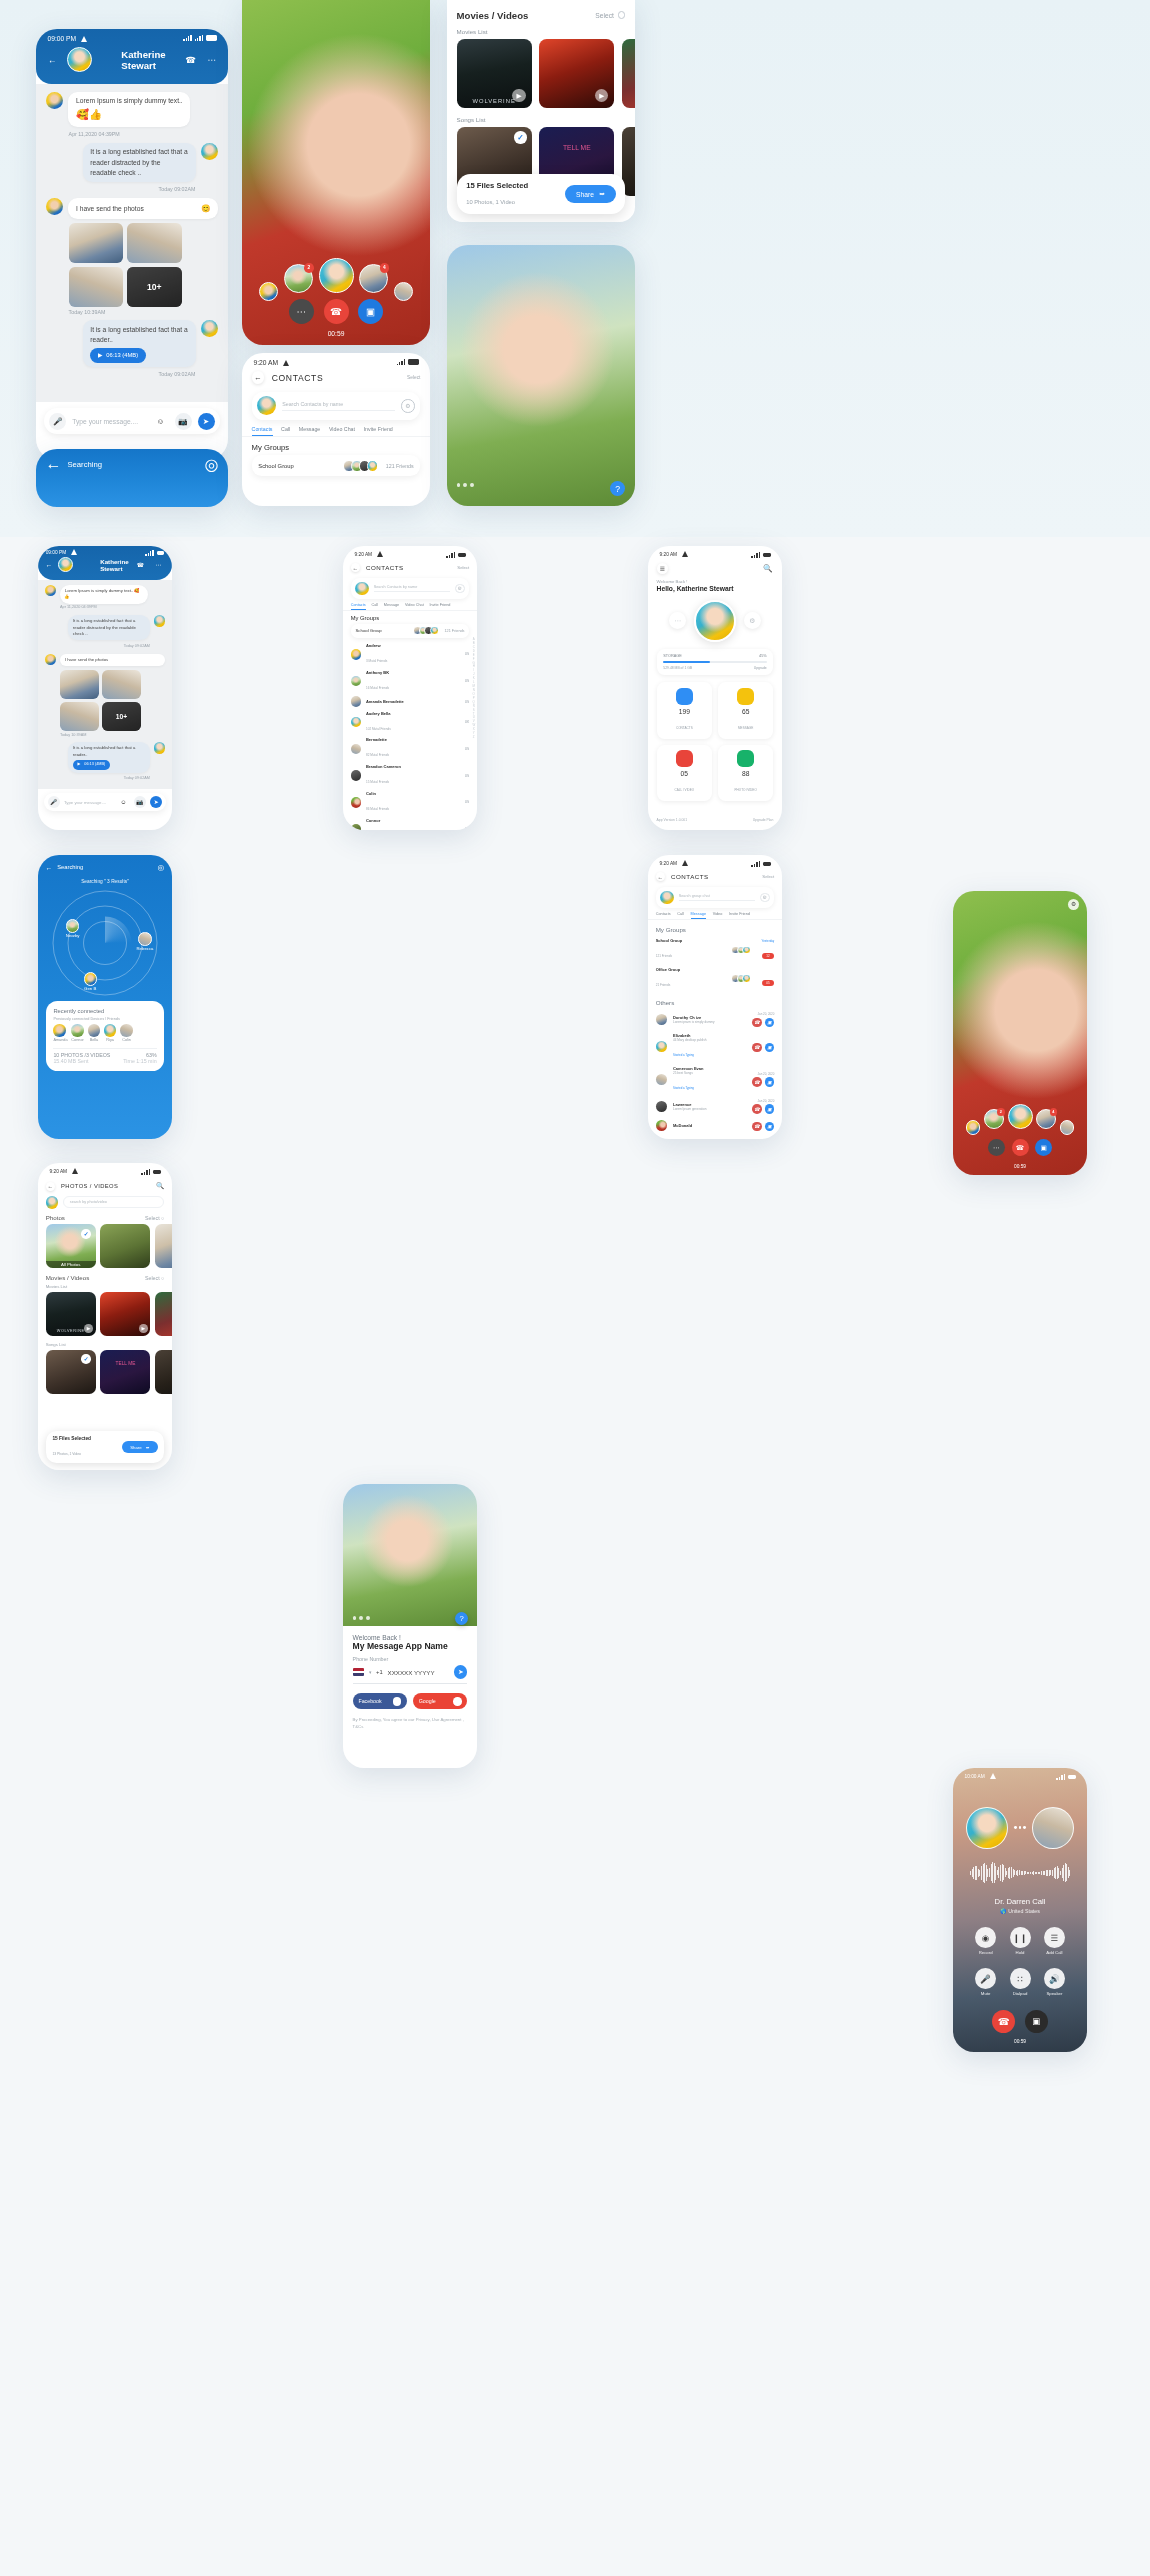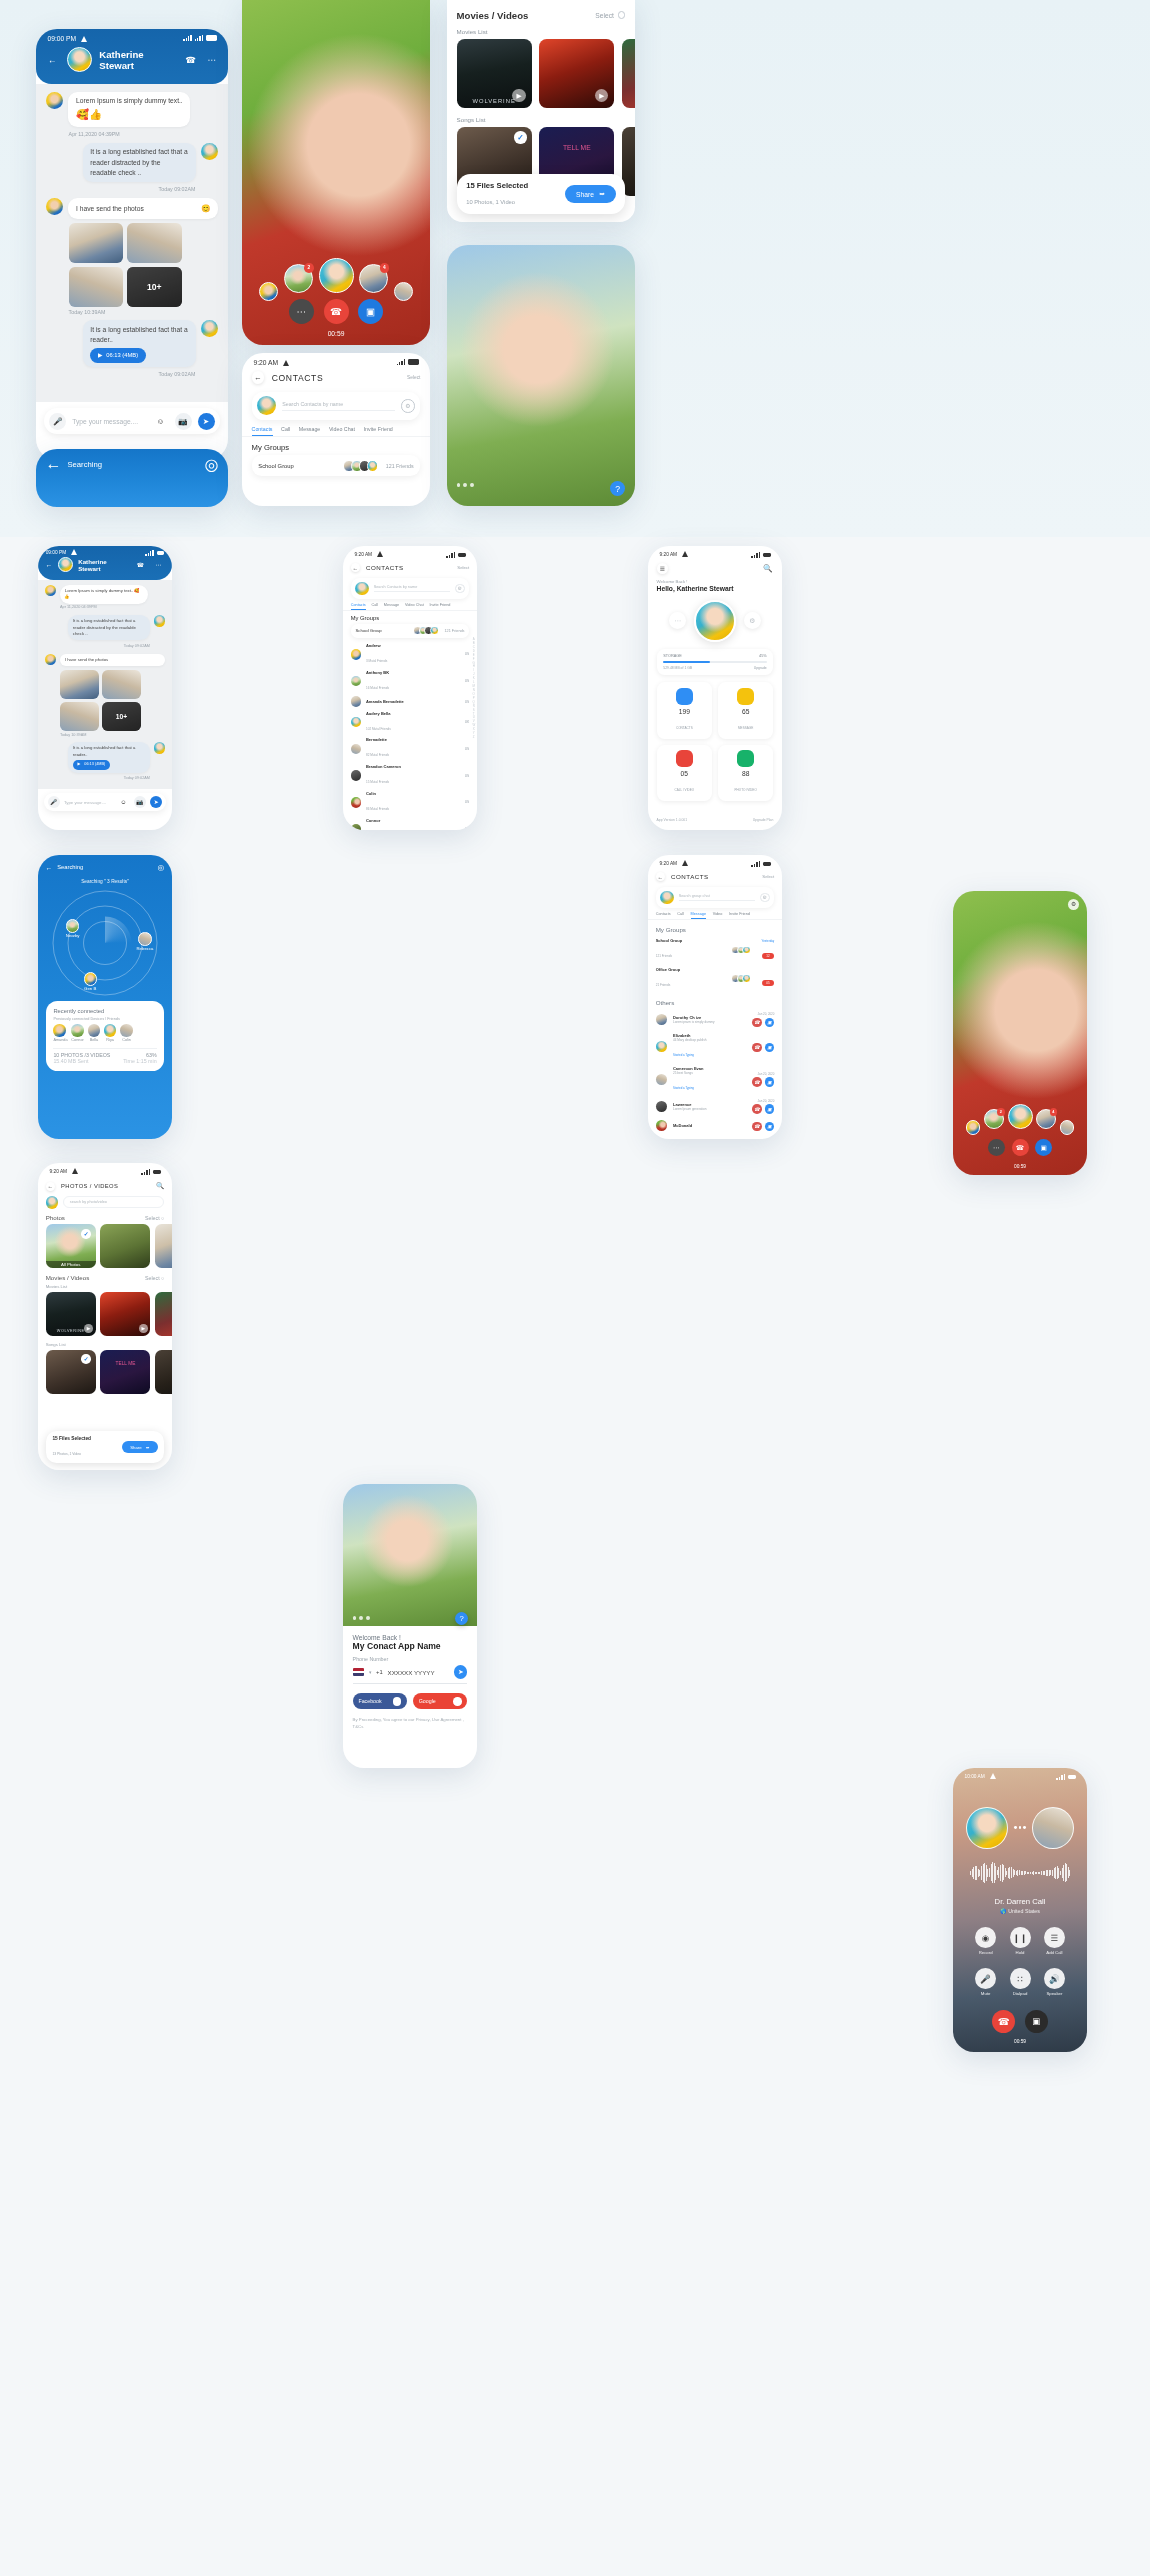--- a/index.html
+++ b/index.html
@@ -56,21 +56,21 @@
   .ph-lizard { background:linear-gradient(160deg,#8aa356 0%,#5d7435 55%,#2f3d1b 100%); }
   .ph-blur-call { background:linear-gradient(175deg,#d6b89a 0%,#c89a84 22%,#8e7f84 52%,#4a5a6b 78%,#2e3a47 100%);
                   filter:none; }
 
   
   .chat-head { background:linear-gradient(180deg,#1565ab 0%,#1a6fb6 100%);
                padding:3.8px 9.6px 11.5px 9.6px; border-radius:0 0 15.3px 15.3px; color:#fff;}
   .chat-head .statusbar{ color:#fff; padding:1.9px 1.9px 5.8px 1.9px;}
   .chat-row { display:flex; align-items:center; gap:7.7px; }
   .avatar { border-radius:50%; background-size:cover; flex:none; }
-  .chat-name { font-size:9.6px; font-weight:600; flex:1; }
+  .chat-name { font-size:9.6px; font-weight:600; flex:1;margin-left:22px; }
   .hd-ico { width:13.4px;height:13.4px; display:flex;align-items:center;justify-content:center;
             font-size:8.6px; color:#fff; }
   .chat-body { background:#eef0f2; padding:7.7px 9.6px 5.8px 9.6px; }
   .msg-line { display:flex; gap:5.8px; margin-bottom:3.8px; }
   .bubble { background:#fff; border-radius:9.6px; padding:4.8px 7.7px; font-size:6.7px;
             color:#444; line-height:1.5; box-shadow:0 1px 2.9px rgba(0,0,0,.05); }
   .bubble.me { background:#e2eaf2; }
   .stamp { font-size:5.3px; color:#9aa3ab; margin:1.9px 0 5.8px 0; }
   .stamp.r { text-align:right; }
   .grid2 { display:grid; grid-template-columns:1fr 1fr; gap:3.8px; width:113px; }
@@ -707,21 +707,21 @@
 <div class="phone wl" style="left:343px;top:855px;width:134px;height:284px;">
   <div class="wl-img ph ph-girl-hat"></div>
   <div class="wl-dots" style="top:132px;left:9.6px;">
       <i></i>
       <i></i>
       <i></i>
     </div>
   <span style="position:absolute;right:8.6px;top:128px;width:13.4px;height:13.4px;border-radius:50%;background:#2f8ef4;color:#fff;font-size:7.7px;display:flex;align-items:center;justify-content:center;box-shadow:0 1.9px 5.8px rgba(0,0,0,.2);">?</span>
   <div class="wl-body">
     <div class="wl-h1">Welcome Back !</div>
-    <div class="wl-h2">My Conact App Name</div>
+    <div class="wl-h2">My Message App Name</div>
     <div class="wl-lbl">Phone Number</div>
     <div class="wl-inp">
       <span class="flag"></span>
       <span style="font-size:4.8px;color:#9aa3ab;">▾</span>
       <span style="font-size:5.8px;color:#444;">+1</span>
       <span class="wl-num">XXXXXX YYYYY</span>
       <span class="go">➤</span>
     </div>
     <div class="socials">
       <span class="soc fb">

